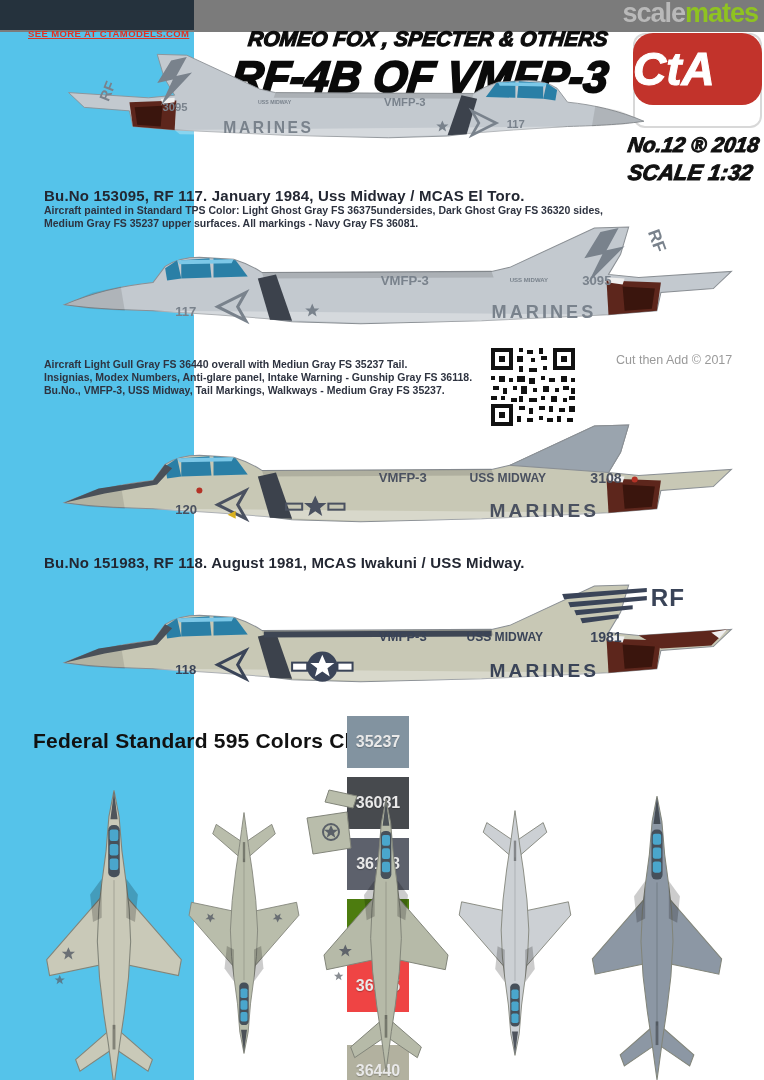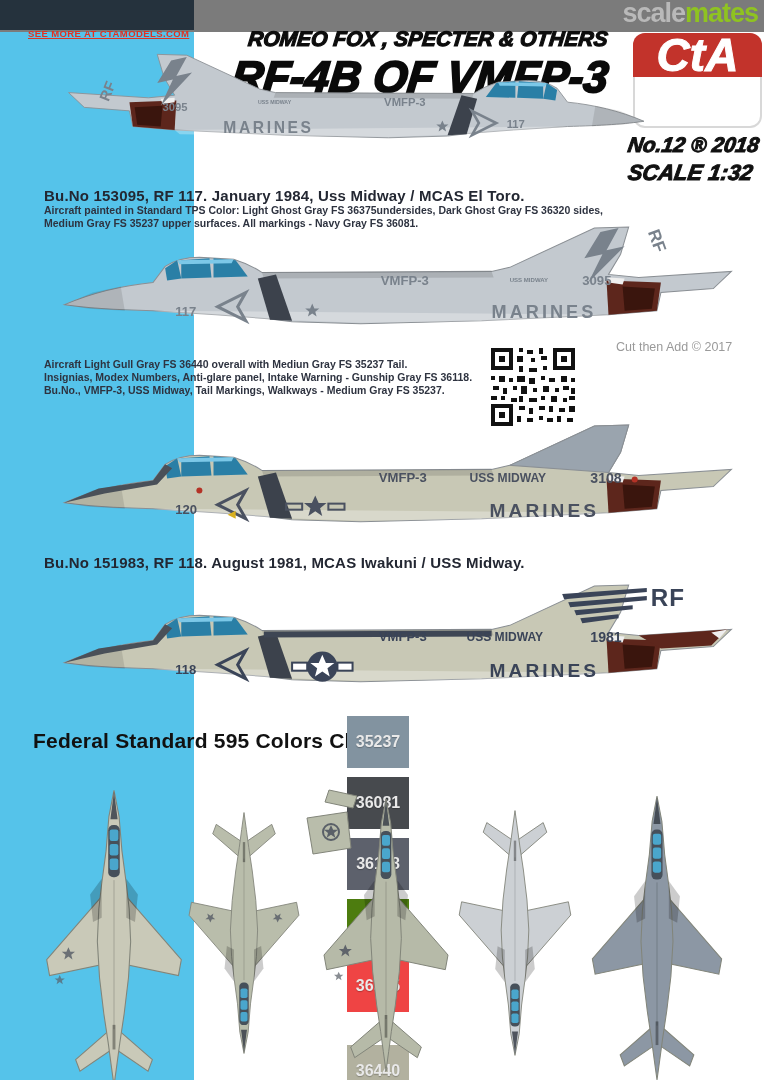--- a/index.html
+++ b/index.html
@@ -16,32 +16,32 @@
             text-decoration:underline;letter-spacing:.4px;}
   
   .cyan{left:0;top:32px;width:194px;height:1048px;background:#55c3ea;}
   
   .subtitle{left:218px;top:27px;width:420px;text-align:center;font:italic 900 21px "Liberation Sans",sans-serif;
             color:#0d0d0d;transform:skewX(-6deg);-webkit-text-stroke:1.2px #0d0d0d;white-space:nowrap;}
   .title{left:200px;top:52px;width:440px;text-align:center;font:italic 900 44px "Liberation Sans",sans-serif;
          color:#0a0a0a;transform:skewX(-6deg);-webkit-text-stroke:2px #0a0a0a;white-space:nowrap;}
   .cta-logo{left:633px;top:33px;width:129px;height:95px;border-radius:12px;overflow:hidden;
             box-shadow:0 0 0 2px #d8d8d8 inset;}
-  .cta-red{height:44px;background:#c2332b;display:flex;align-items:center;justify-content:center;}
+  .cta-red{height:72px;background:#c2332b;display:flex;align-items:center;border-radius:20px;}
   .cta-red span{font:italic 900 46px "Liberation Sans",sans-serif;color:#fff;-webkit-text-stroke:1px #fff;}
   .cta-blue{height:33px;background:#2e3a72;display:flex;align-items:center;justify-content:center;}
   .cta-blue span{font:bold 19px "Liberation Sans",sans-serif;color:#fff;letter-spacing:.5px;}
   .issue{left:628px;top:133px;width:134px;font:italic 900 21px "Liberation Sans",sans-serif;color:#111;
          transform:skewX(-9deg);-webkit-text-stroke:1px #111;white-space:nowrap;}
   .scaleline{left:628px;top:160px;width:134px;font:italic 900 22px "Liberation Sans",sans-serif;color:#111;
          transform:skewX(-9deg);-webkit-text-stroke:1px #111;white-space:nowrap;}
   
   .scheme h3{margin:0;font-size:15px;font-weight:bold;color:#232732;letter-spacing:.2px;}
   .scheme div{font-size:10.5px;font-weight:bold;color:#2e3340;line-height:13px;}
-  .copyright{left:616px;top:340px;font-size:12.5px;color:#9a9a9a;}
+  .copyright{left:616px;top:353px;font-size:12.5px;color:#9a9a9a;}
   
   .chart-title{left:33px;top:729px;font-size:21px;font-weight:bold;color:#111;letter-spacing:.2px;}
   .swatch-row{left:347px;top:716px;display:flex;gap:9px;flex-direction:column;}
   .swatch{width:62px;height:52px;display:flex;align-items:center;justify-content:center;
           font-size:16px;font-weight:bold;color:#e9e9e9;text-shadow:0 1px 1px rgba(0,0,0,.25);}
   svg text{font-family:"Liberation Sans",sans-serif;font-weight:bold;}
 </style>
 </head>
 <body>
 

